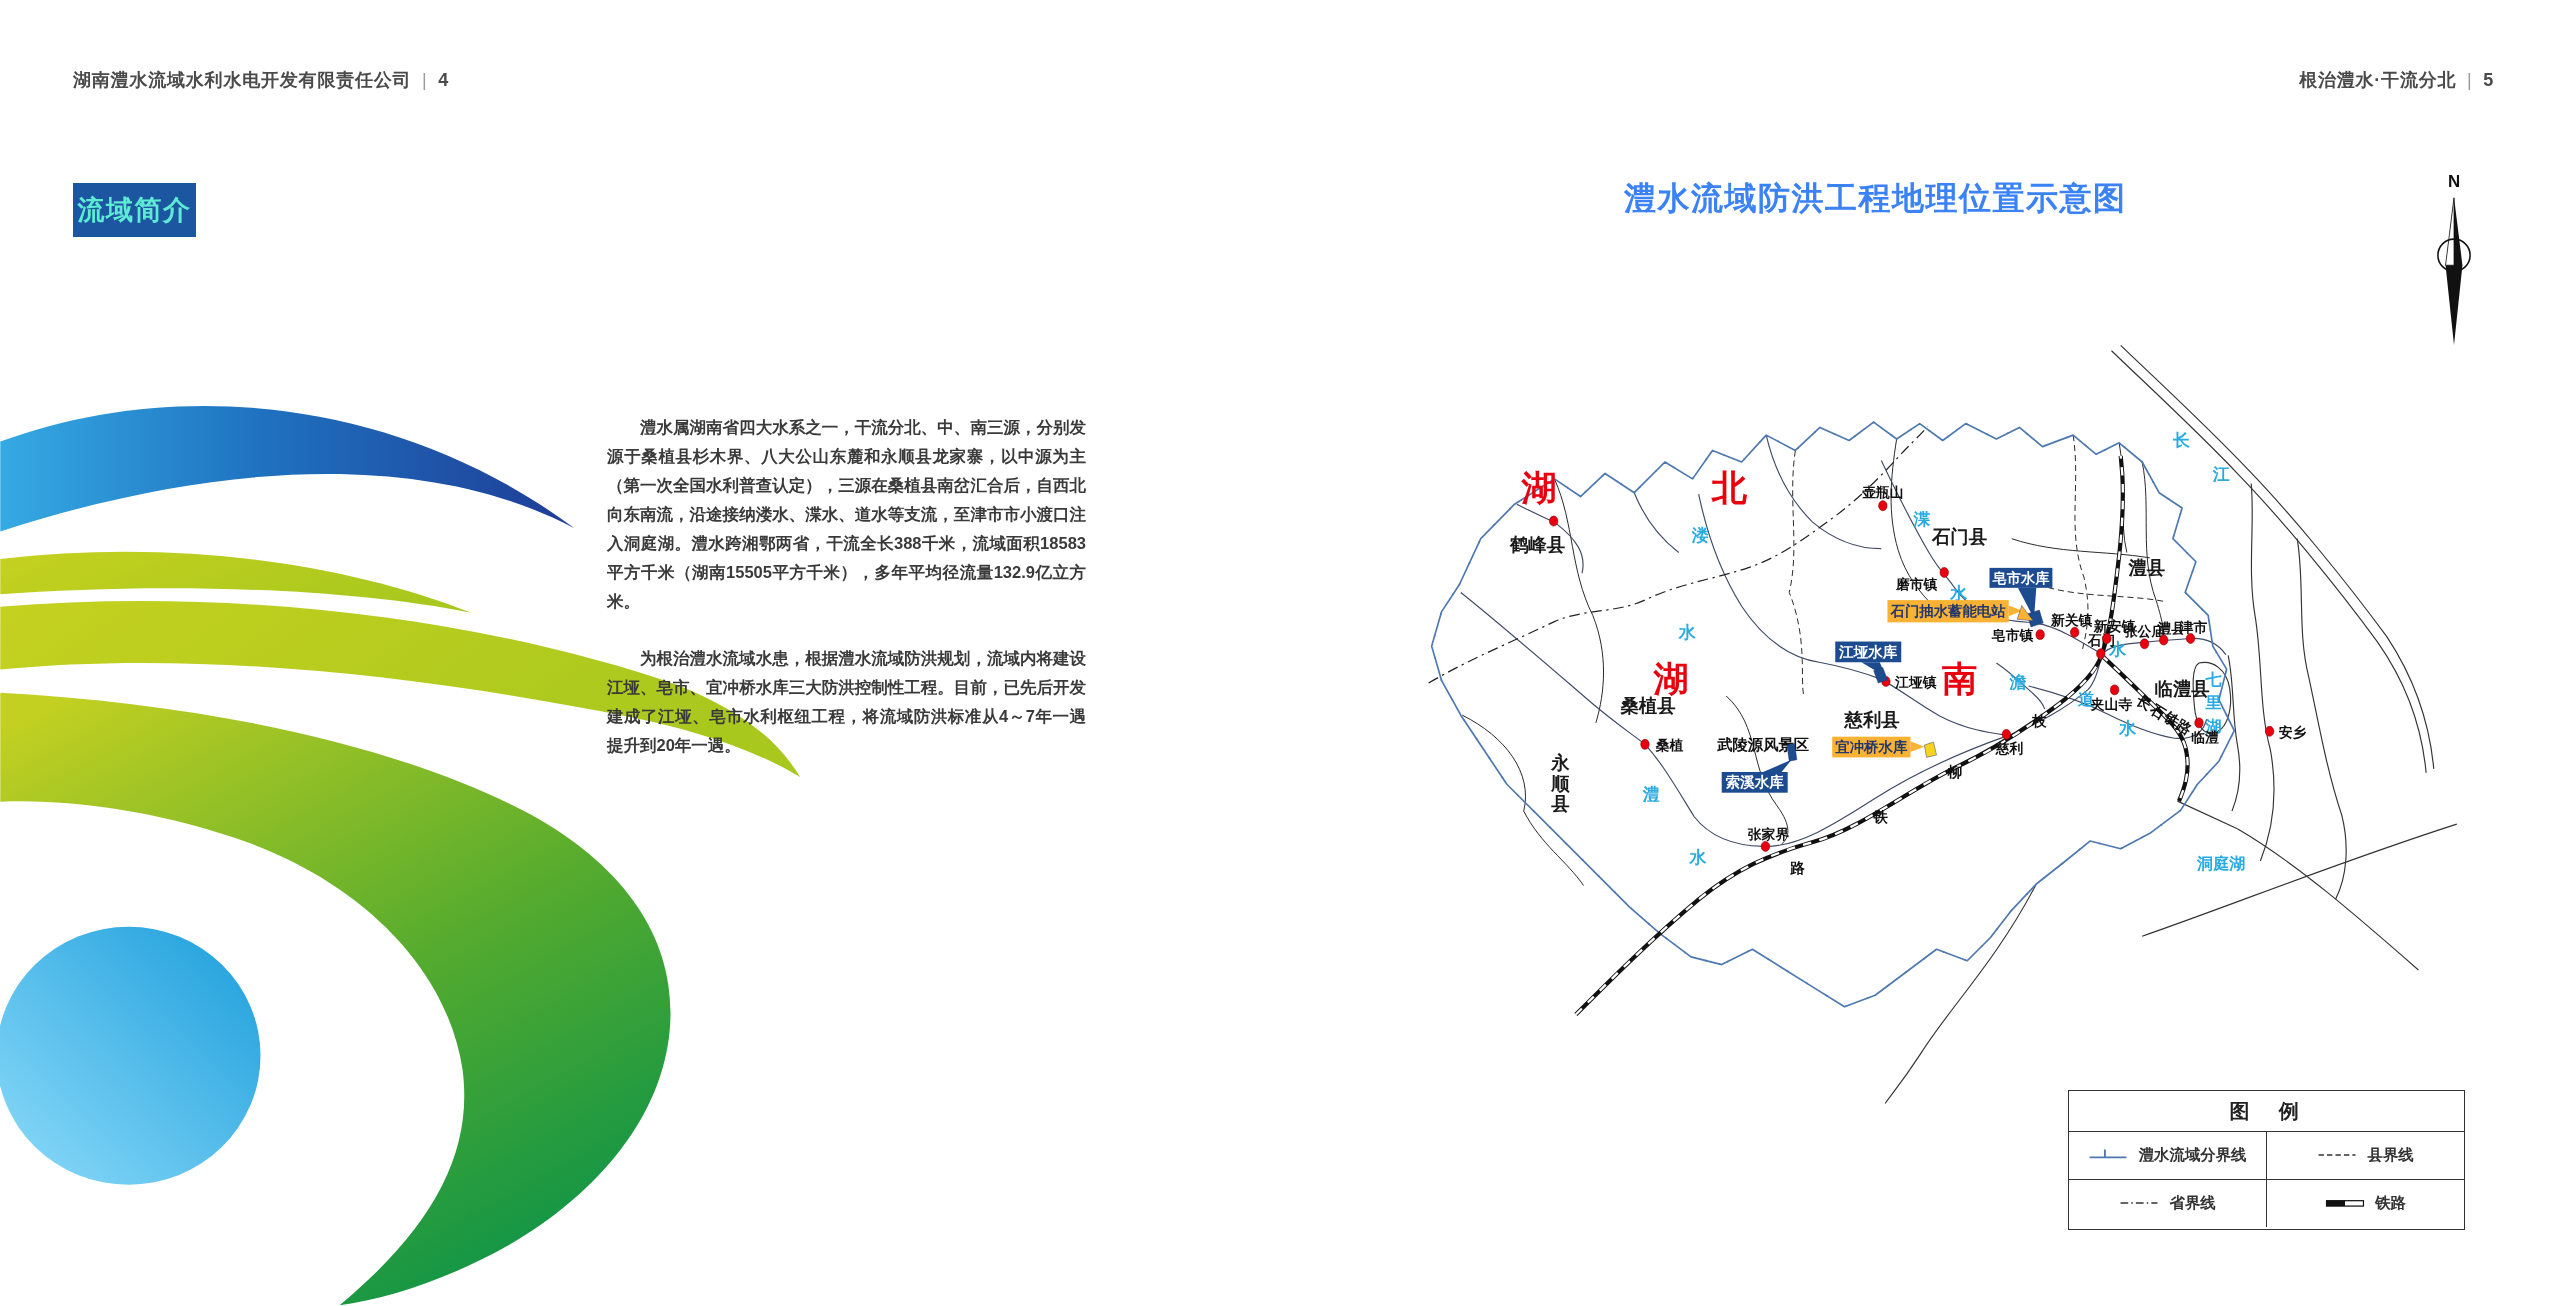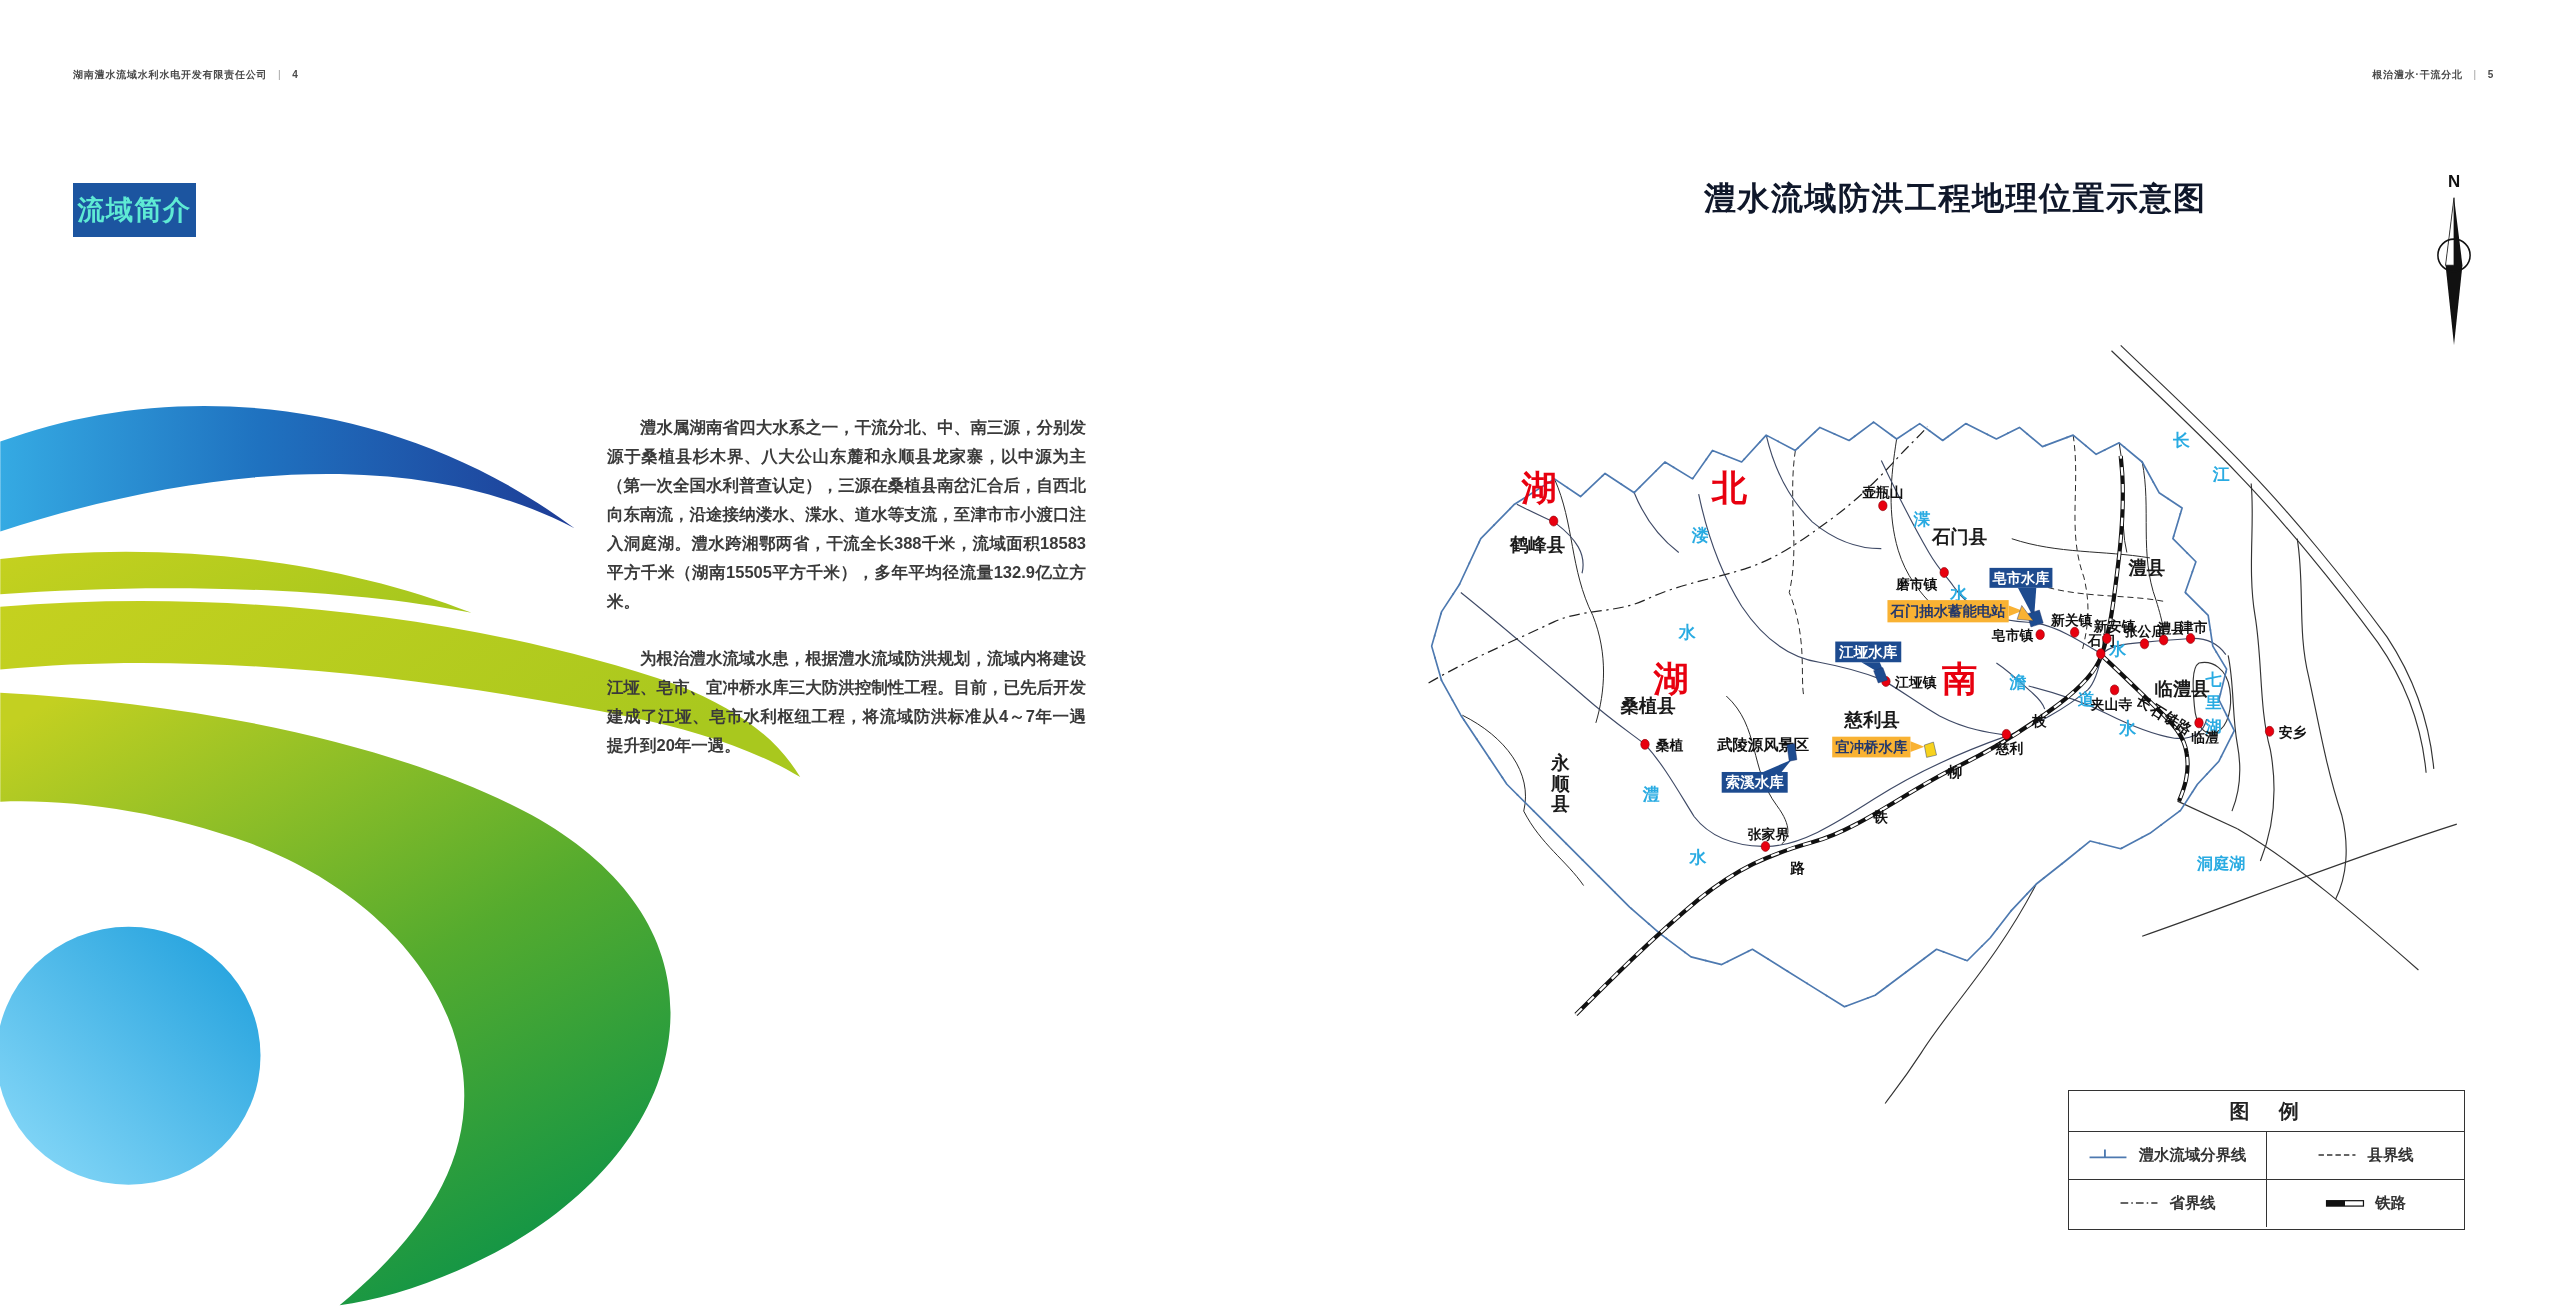--- a/index.html
+++ b/index.html
@@ -1,31 +1,31 @@
 <!DOCTYPE html>
 <html style="font-size:12.3px"><head>
 <meta charset="utf-8">
 <style>
   html,body{margin:0;padding:0;background:#fff;}
   .spread{position:relative;width:2576px;height:1306px;background:#ffffff;overflow:hidden;
           font-family:"Liberation Sans",sans-serif;color:#3a3a3a;}
   
-  .pg-header{position:absolute;top:68px;font-size:10px;font-weight:bold;color:#4a4a4a;letter-spacing:0.8px;white-space:nowrap;}
+  .pg-header{position:absolute;top:68px;font-size:18px;font-weight:bold;color:#4a4a4a;letter-spacing:0.8px;white-space:nowrap;}
   .pg-header .sep{color:#9a9a9a;font-weight:400;padding:0 10.7px;}
   .hdr-left{left:73px;}
   .hdr-right{right:82px;}
   
   .section-box{position:absolute;left:73px;top:183px;width:123px;height:54px;background:#1c55a0;
                color:#5eead4;font-size:27px;font-weight:bold;display:flex;align-items:center;justify-content:center;letter-spacing:1.5px;}
   .body-text{position:absolute;left:607px;top:413px;width:479px;font-size:16.5px;line-height:29px;
              font-weight:700;color:#3a3a3a;text-align:justify;}
   .body-text p{margin:0 0 28px 0;text-indent:2em;}
   .logo-svg{position:absolute;left:0;top:361px;}
   
-  .map-title{position:absolute;left:1704px;top:177px;font-size:32px;font-weight:bold;color:#0f172a;letter-spacing:1.5px;white-space:nowrap;}
+  .map-title{position:absolute;left:1624px;top:177px;font-size:32px;font-weight:bold;color:#3b82f6;letter-spacing:1.5px;white-space:nowrap;}
   .compass{position:absolute;left:2420px;top:167px;}
   .map-svg{position:absolute;left:1367px;top:330px;}
   
   .map-prov{font-size:46px;font-weight:bold;fill:#e8000f;}
   .map-county{font-size:24px;font-weight:bold;fill:#1a1a1a;}
   .map-town{font-size:18px;font-weight:bold;fill:#111;}
   .map-river{font-size:22px;font-weight:bold;fill:#29abe2;}
   .map-lake{font-size:21px;font-weight:bold;fill:#29abe2;}
   .map-rail{font-size:19px;font-weight:bold;fill:#111;}
   .map-poi{font-size:20px;font-weight:bold;fill:#111;}

